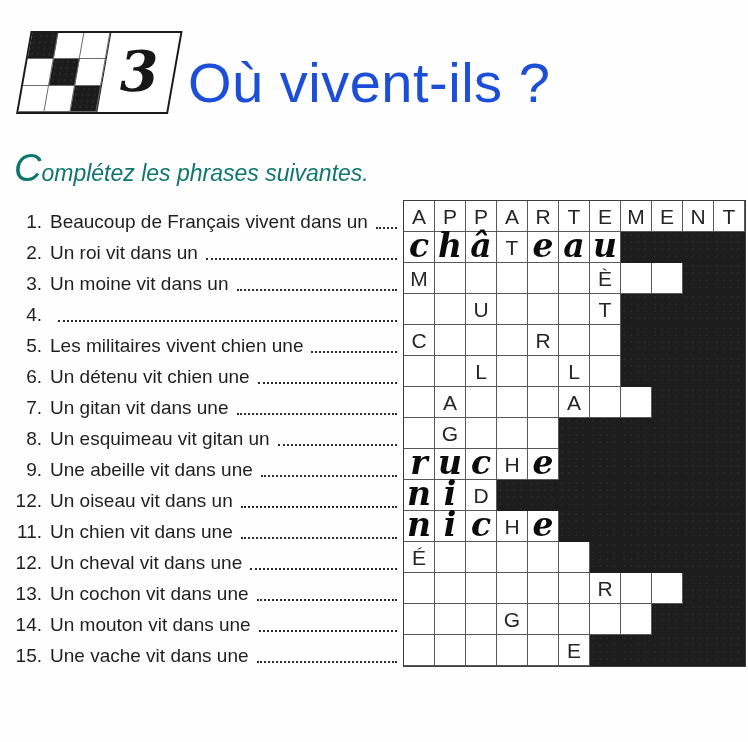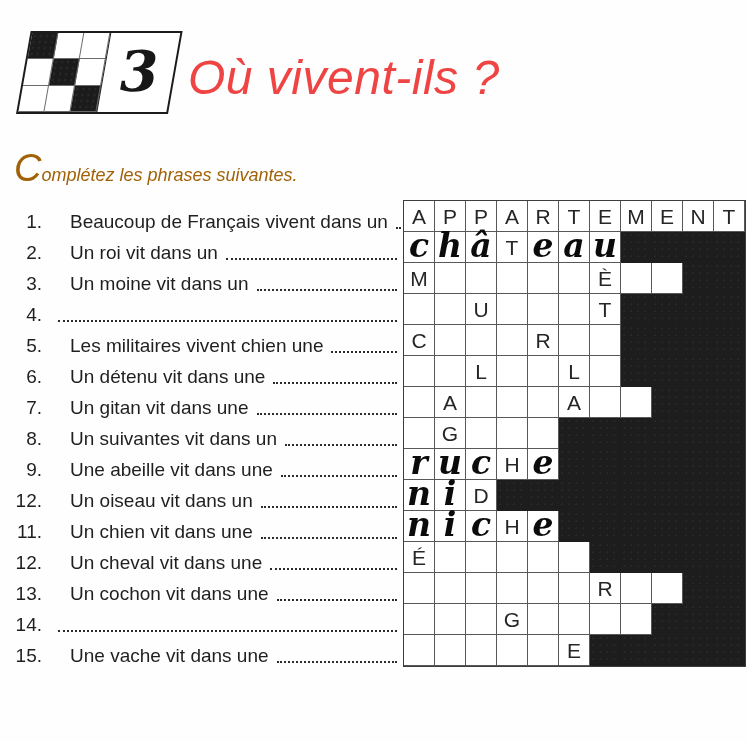--- a/index.html
+++ b/index.html
@@ -46,33 +46,32 @@
     font-weight: 700;
     font-size: 56px;
     color: #171717;
     padding-bottom: 4px;
   }
 
   
   .title {
     position: absolute;
     left: 188px; top: 50px;
-    font-size: 48px;
-    font-style: italic;
+    font-size: 56px;
     font-weight: 400;
-    color: #ef4444;
+    color: #1d4ed8;
     letter-spacing: 0.5px;
     white-space: nowrap;
   }
   .instruction {
     position: absolute;
     left: 14px; top: 147px;
-    font-size: 18px;
+    font-size: 23px;
     font-style: italic;
-    color: #a16207;
+    color: #0f766e;
     white-space: nowrap;
   }
   .instruction::first-letter {
     font-size: 38px;
   }
 
   
   .questions {
     position: absolute;
     left: 14px; top: 206px;
@@ -84,21 +83,21 @@
     height: 31.07px;
     font-size: 19px;
     color: #1f1f1f;
   }
   .q-num {
     flex: none;
     width: 28px;
     text-align: right;
     margin-right: 8px;
   }
-  .q-text { flex: none; white-space: nowrap; margin-left: 20px; }
+  .q-text { flex: none; white-space: nowrap; }
   .q-leader {
     flex: 1;
     height: 0;
     border-bottom: 2px dotted #2b2b2b;
     margin-left: 8px;
     margin-right: 1px;
     transform: translateY(6px);
     min-width: 12px;
   }
 
@@ -190,31 +189,31 @@
         <span class="q-num">4.</span>
         <span class="q-leader"></span>
       </div>
       <div class="q-row">
         <span class="q-num">5.</span>
         <span class="q-text">Les militaires vivent chien une</span>
         <span class="q-leader"></span>
       </div>
       <div class="q-row">
         <span class="q-num">6.</span>
-        <span class="q-text">Un détenu vit dans une</span>
+        <span class="q-text">Un détenu vit chien une</span>
         <span class="q-leader"></span>
       </div>
       <div class="q-row">
         <span class="q-num">7.</span>
         <span class="q-text">Un gitan vit dans une</span>
         <span class="q-leader"></span>
       </div>
       <div class="q-row">
         <span class="q-num">8.</span>
-        <span class="q-text">Un suivantes vit dans un</span>
+        <span class="q-text">Un esquimeau vit gitan un</span>
         <span class="q-leader"></span>
       </div>
       <div class="q-row">
         <span class="q-num">9.</span>
         <span class="q-text">Une abeille vit dans une</span>
         <span class="q-leader"></span>
       </div>
       <div class="q-row">
         <span class="q-num">12.</span>
         <span class="q-text">Un oiseau vit dans un</span>
@@ -230,20 +229,21 @@
         <span class="q-text">Un cheval vit dans une</span>
         <span class="q-leader"></span>
       </div>
       <div class="q-row">
         <span class="q-num">13.</span>
         <span class="q-text">Un cochon vit dans une</span>
         <span class="q-leader"></span>
       </div>
       <div class="q-row">
         <span class="q-num">14.</span>
+        <span class="q-text">Un mouton vit dans une</span>
         <span class="q-leader"></span>
       </div>
       <div class="q-row">
         <span class="q-num">15.</span>
         <span class="q-text">Une vache vit dans une</span>
         <span class="q-leader"></span>
       </div>
     </div>
 
   <div class="crossword">

